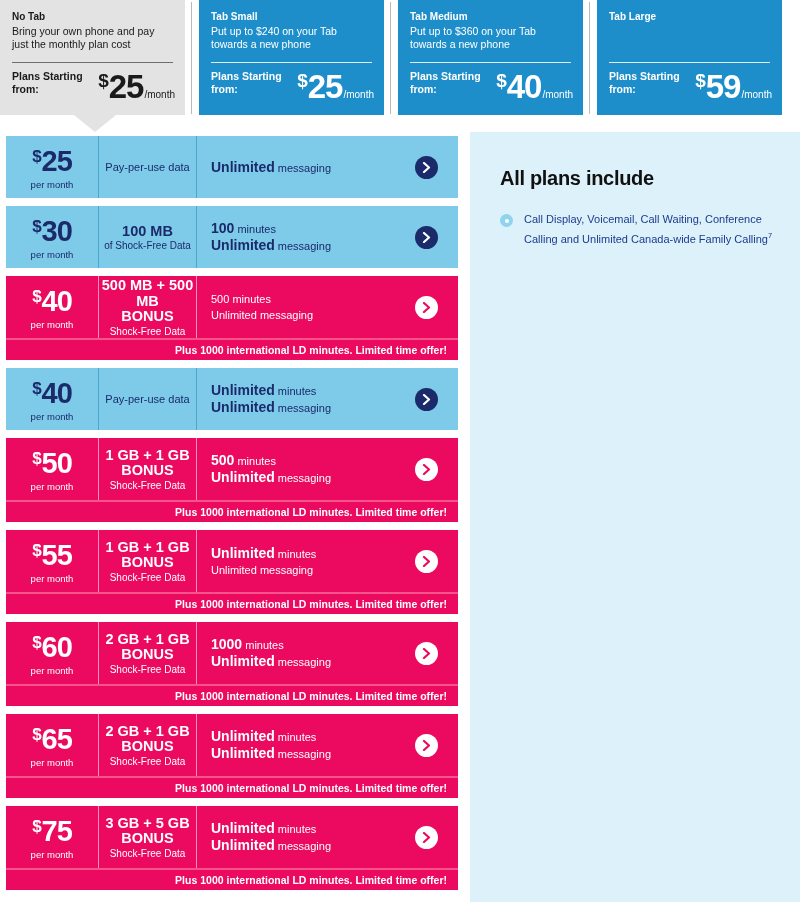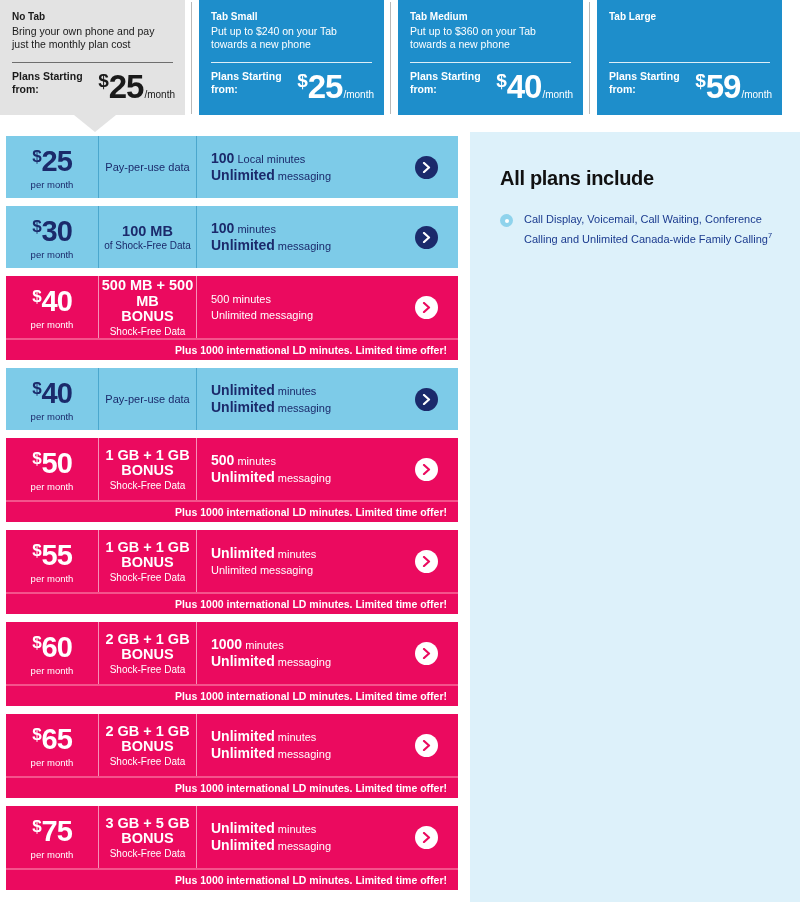--- a/index.html
+++ b/index.html
@@ -261,21 +261,20 @@
             <div class="price-big">
               <span class="cur">$</span>
               <span class="amt">25</span>
             </div>
             <div class="price-sub">per month</div>
           </div>
           <div class="col-data">
             <div class="data-main">Pay-per-use data</div>
           </div>
           <div class="col-feat">
-            <div class="feat-line"><span class="lead">100</span><span> Local minutes</span></div>
             <div class="feat-line"><span class="lead">Unlimited</span><span> messaging</span></div>
           </div>
           <div class="col-arrow">
             <span class="arrow-btn">
               <svg width="9" height="11" viewBox="0 0 9 11">
                 <path d="M2 1 L7 5.5 L2 10" fill="none" stroke-width="2.2" stroke-linecap="round" stroke-linejoin="round" stroke="#ffffff"></path>
               </svg>
             </span>
           </div>
         </div>

